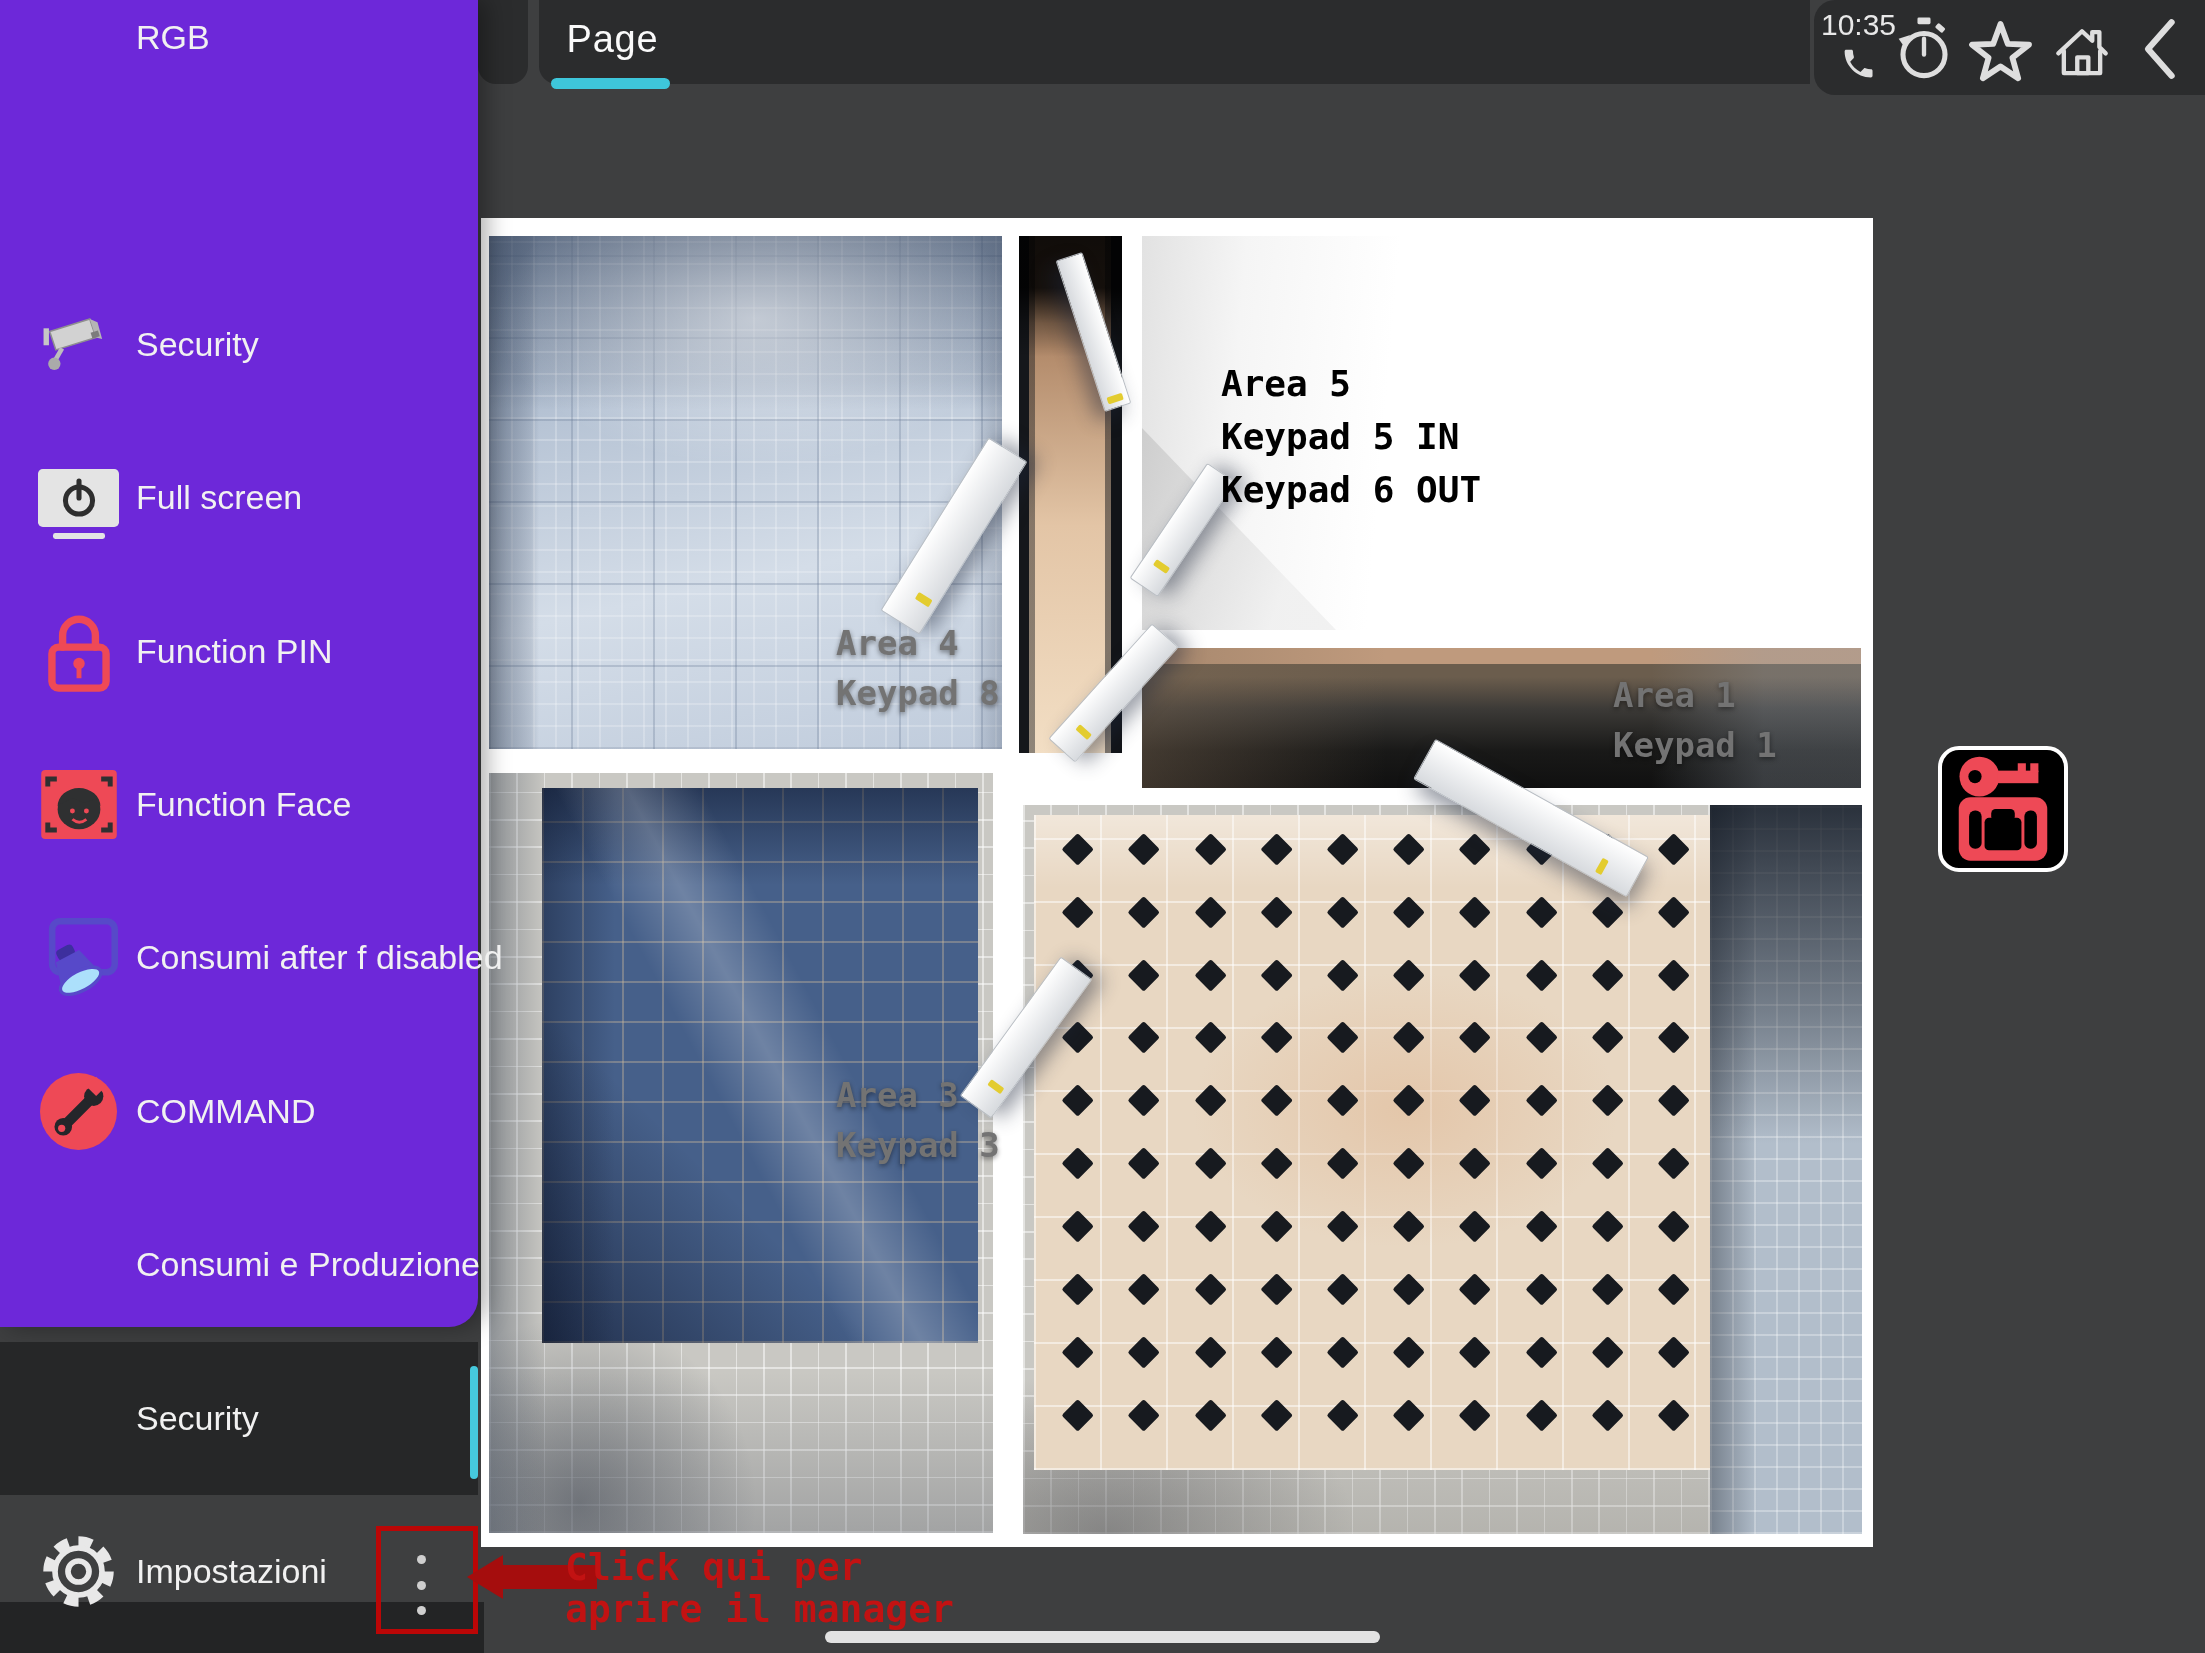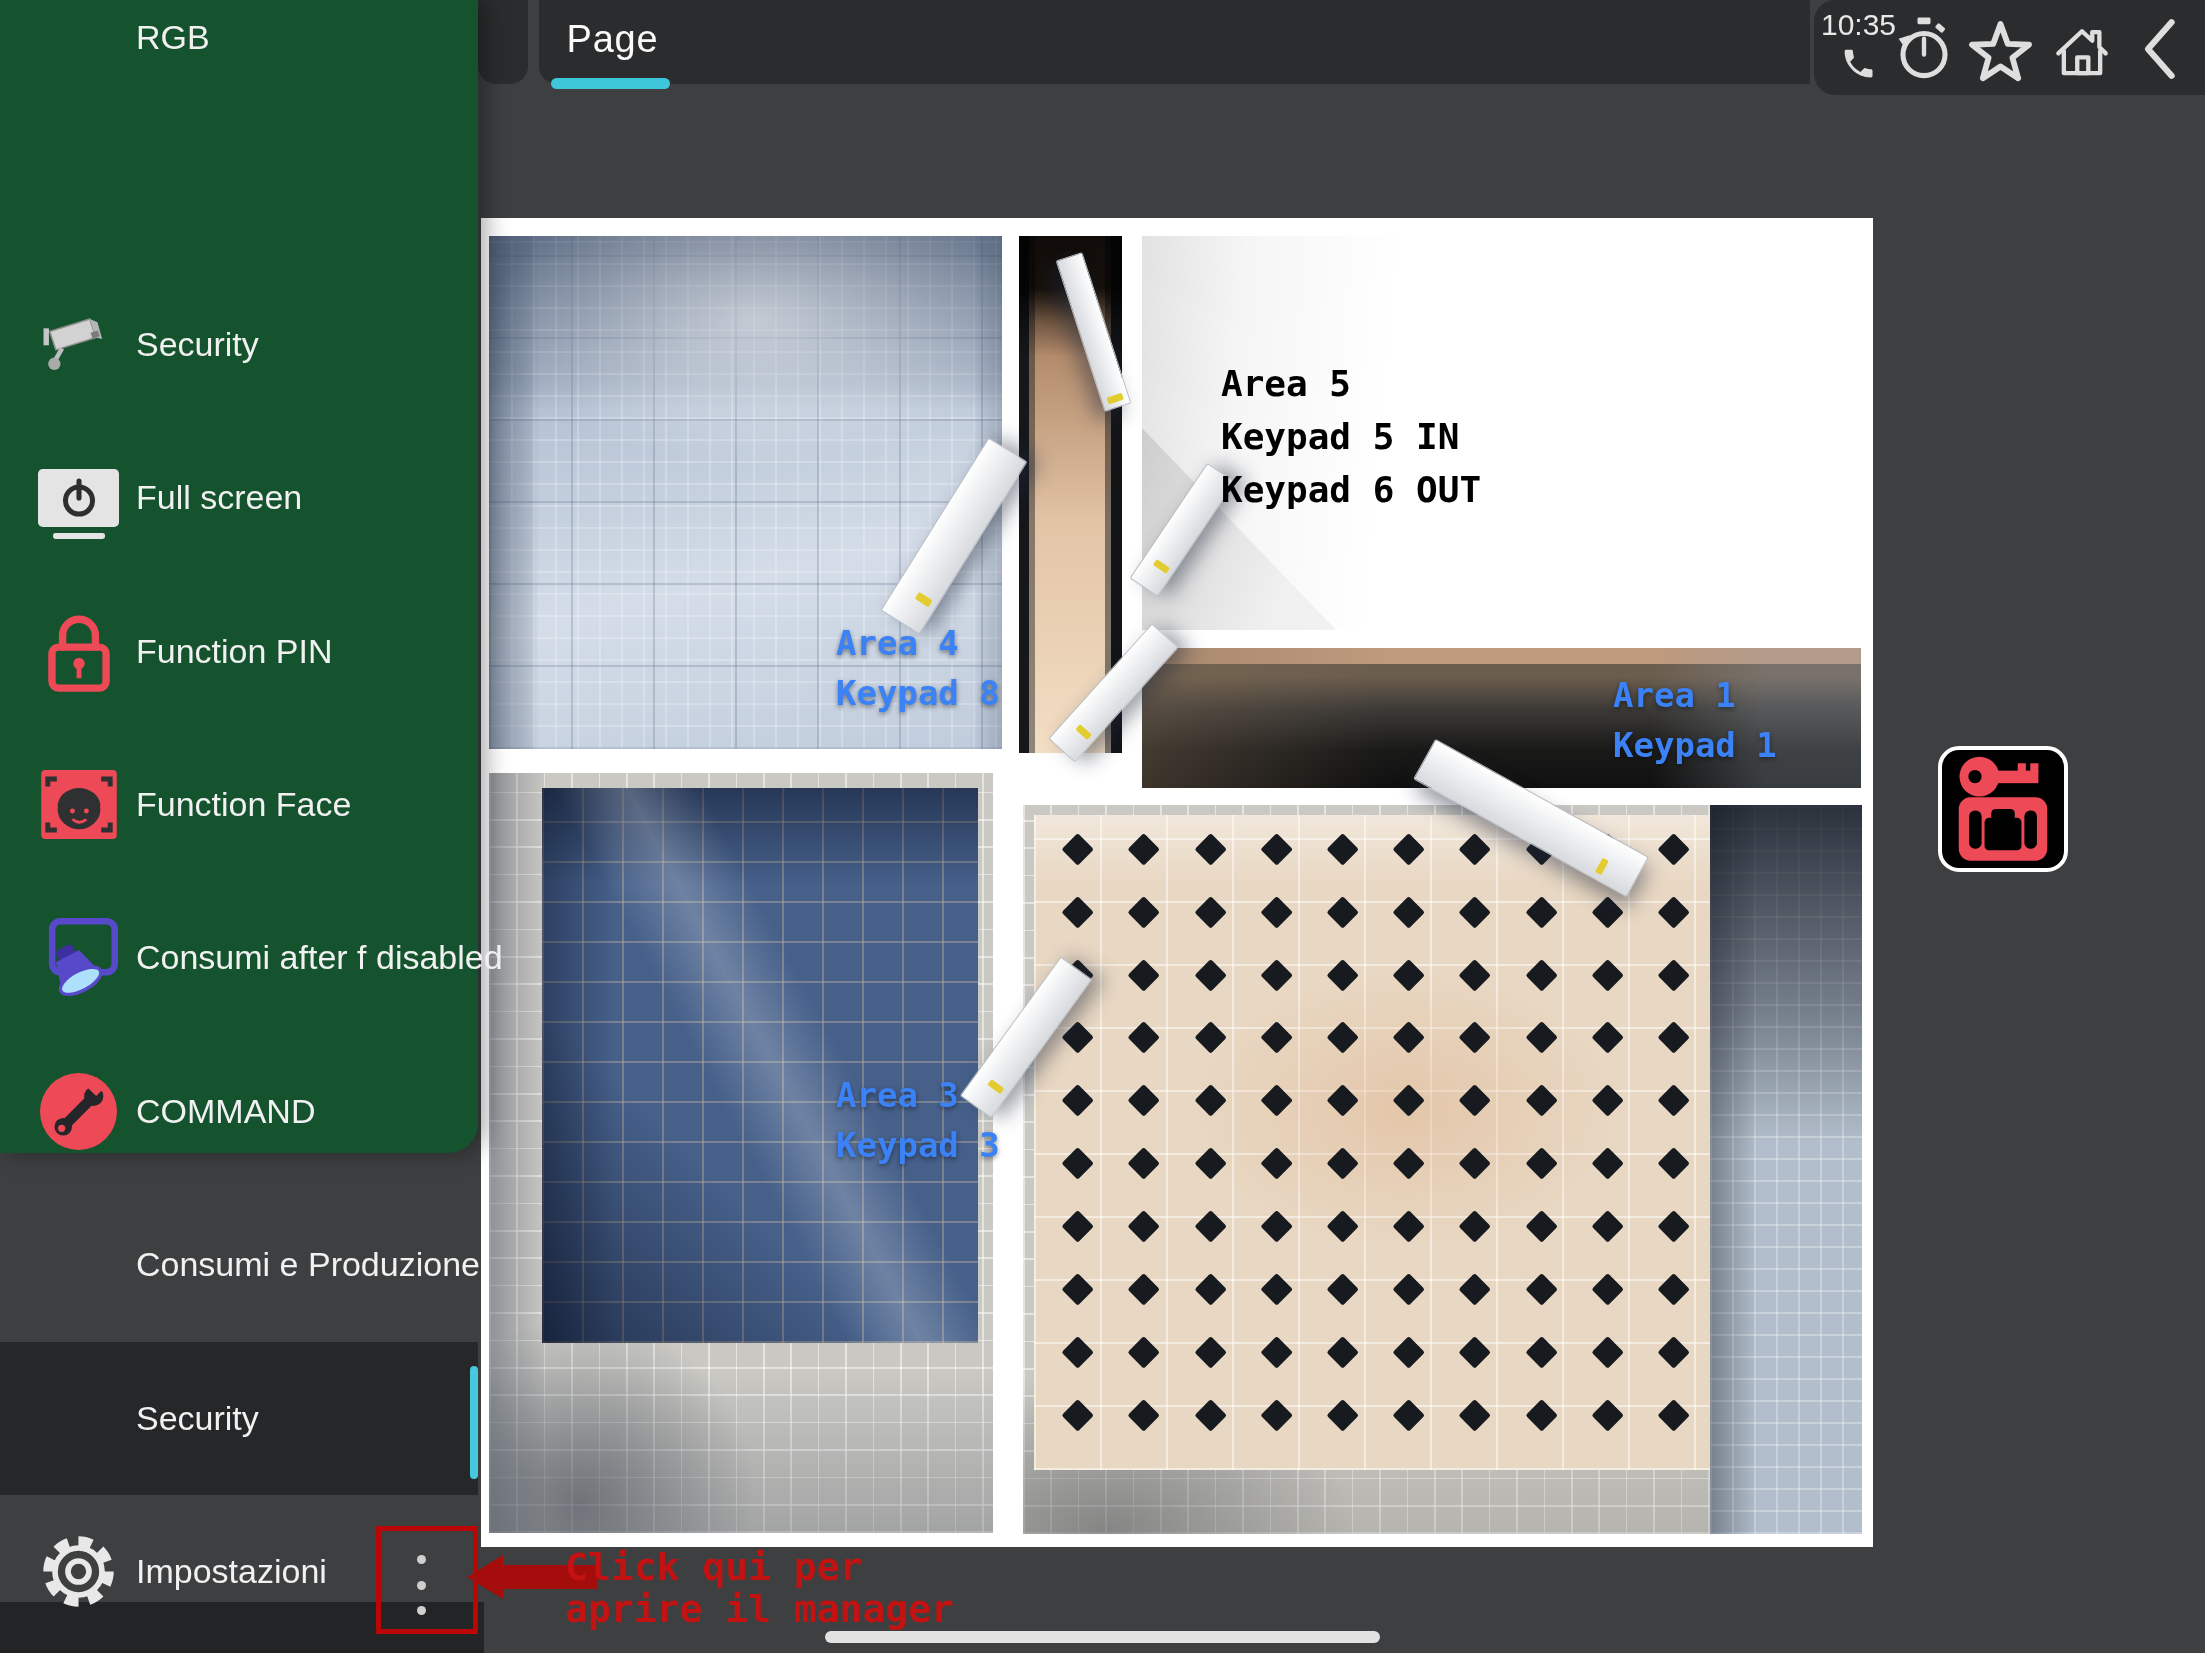--- a/index.html
+++ b/index.html
@@ -16,21 +16,21 @@
   .tab-underline{position:absolute;left:551px;top:78px;width:119px;height:11.3px;
     border-radius:6.5px;background:#3ec6da;}
   .statusbar{position:absolute;left:1814px;top:0;width:391px;height:95px;
     background:#2b2c2d;border-radius:21px 0 0 21px;}
   .time{position:absolute;left:1818px;top:8px;width:81px;text-align:center;
     font-size:30px;color:#e8e8e8;}
   .sicon-top{position:absolute;}
 
   
   .under-sidebar{position:absolute;left:0;top:1602px;width:484px;height:51px;background:#232425;}
-  .sidebar{position:absolute;left:0;top:0;width:478px;height:1153px;background:#14532d;
+  .sidebar{position:absolute;left:0;top:0;width:478px;height:1327px;background:#6d28d9;
     border-radius:0 0 29px 0;box-shadow:8px 0 24px rgba(0,0,0,.35);}
   .srow{position:absolute;left:0;width:478px;height:153px;display:flex;align-items:center;}
   .srow.sel{background:#262728;}
   .sicon{width:115px;padding-left:21px;display:flex;align-items:center;justify-content:center;flex:none;}
   .slabel{font-size:34px;color:#f1f1f1;white-space:nowrap;}
   .scroll-ind{position:absolute;left:470px;top:1366px;width:8px;height:113px;
     border-radius:4.8px;background:#46c9dd;}
   .rgbwheel{width:76px;height:66px;border-radius:50%;
     background:conic-gradient(#ef5350 0 12.5%,#ff914 12.5% 25%,#ffd54f 25% 37.5%,
       #8bc34a 37.5% 50%,#4caf7d 50% 62.5%,#5c6bc0 62.5% 75%,#7e57c2 75% 87.5%,#ec407a 87.5% 100%);}
@@ -114,21 +114,21 @@
   .a2rwall{left:1229px;top:587px;width:152px;height:729px;background-color:#b2becb;
     background-image:
       linear-gradient(180deg, rgba(8,14,24,.8) 0, rgba(8,14,24,.35) 210px, transparent 339px),
       linear-gradient(90deg, rgba(8,14,24,.35), transparent 48px),
       repeating-linear-gradient(90deg, rgba(255,255,255,.3) 0 1.6px, transparent 1.6px 22px),
       repeating-linear-gradient(0deg, rgba(255,255,255,.3) 0 1.6px, transparent 1.6px 22px);}
   .door{position:absolute;border:1.6px solid #b9bec4;border-radius:2.4px;
     background:linear-gradient(180deg,#ffffff,#d7dade);
     box-shadow:6.5px 9.7px 19.4px rgba(30,40,60,.45);}
   .door .hinge{position:absolute;width:7.3px;height:16px;background:#e3cc2f;border-radius:1.6px;}
-  .fl{position:absolute;font:700 34px/50px "DejaVu Sans Mono",monospace;color:#3b82f6;
+  .fl{position:absolute;font:700 34px/50px "DejaVu Sans Mono",monospace;color:#737373;
     text-shadow:0 1.6px 4.8px rgba(0,0,0,.45);white-space:nowrap;}
   .fl.dark{color:#000000;text-shadow:none;font:700 36px/53px "DejaVu Sans Mono",monospace;}
 
   
   .key-locker{position:absolute;left:1938px;top:746px;width:130px;height:126px;
     background:#000;border:4px solid #fff;border-radius:21px;box-sizing:border-box;}
 </style>
 </head>
 <body>
 

